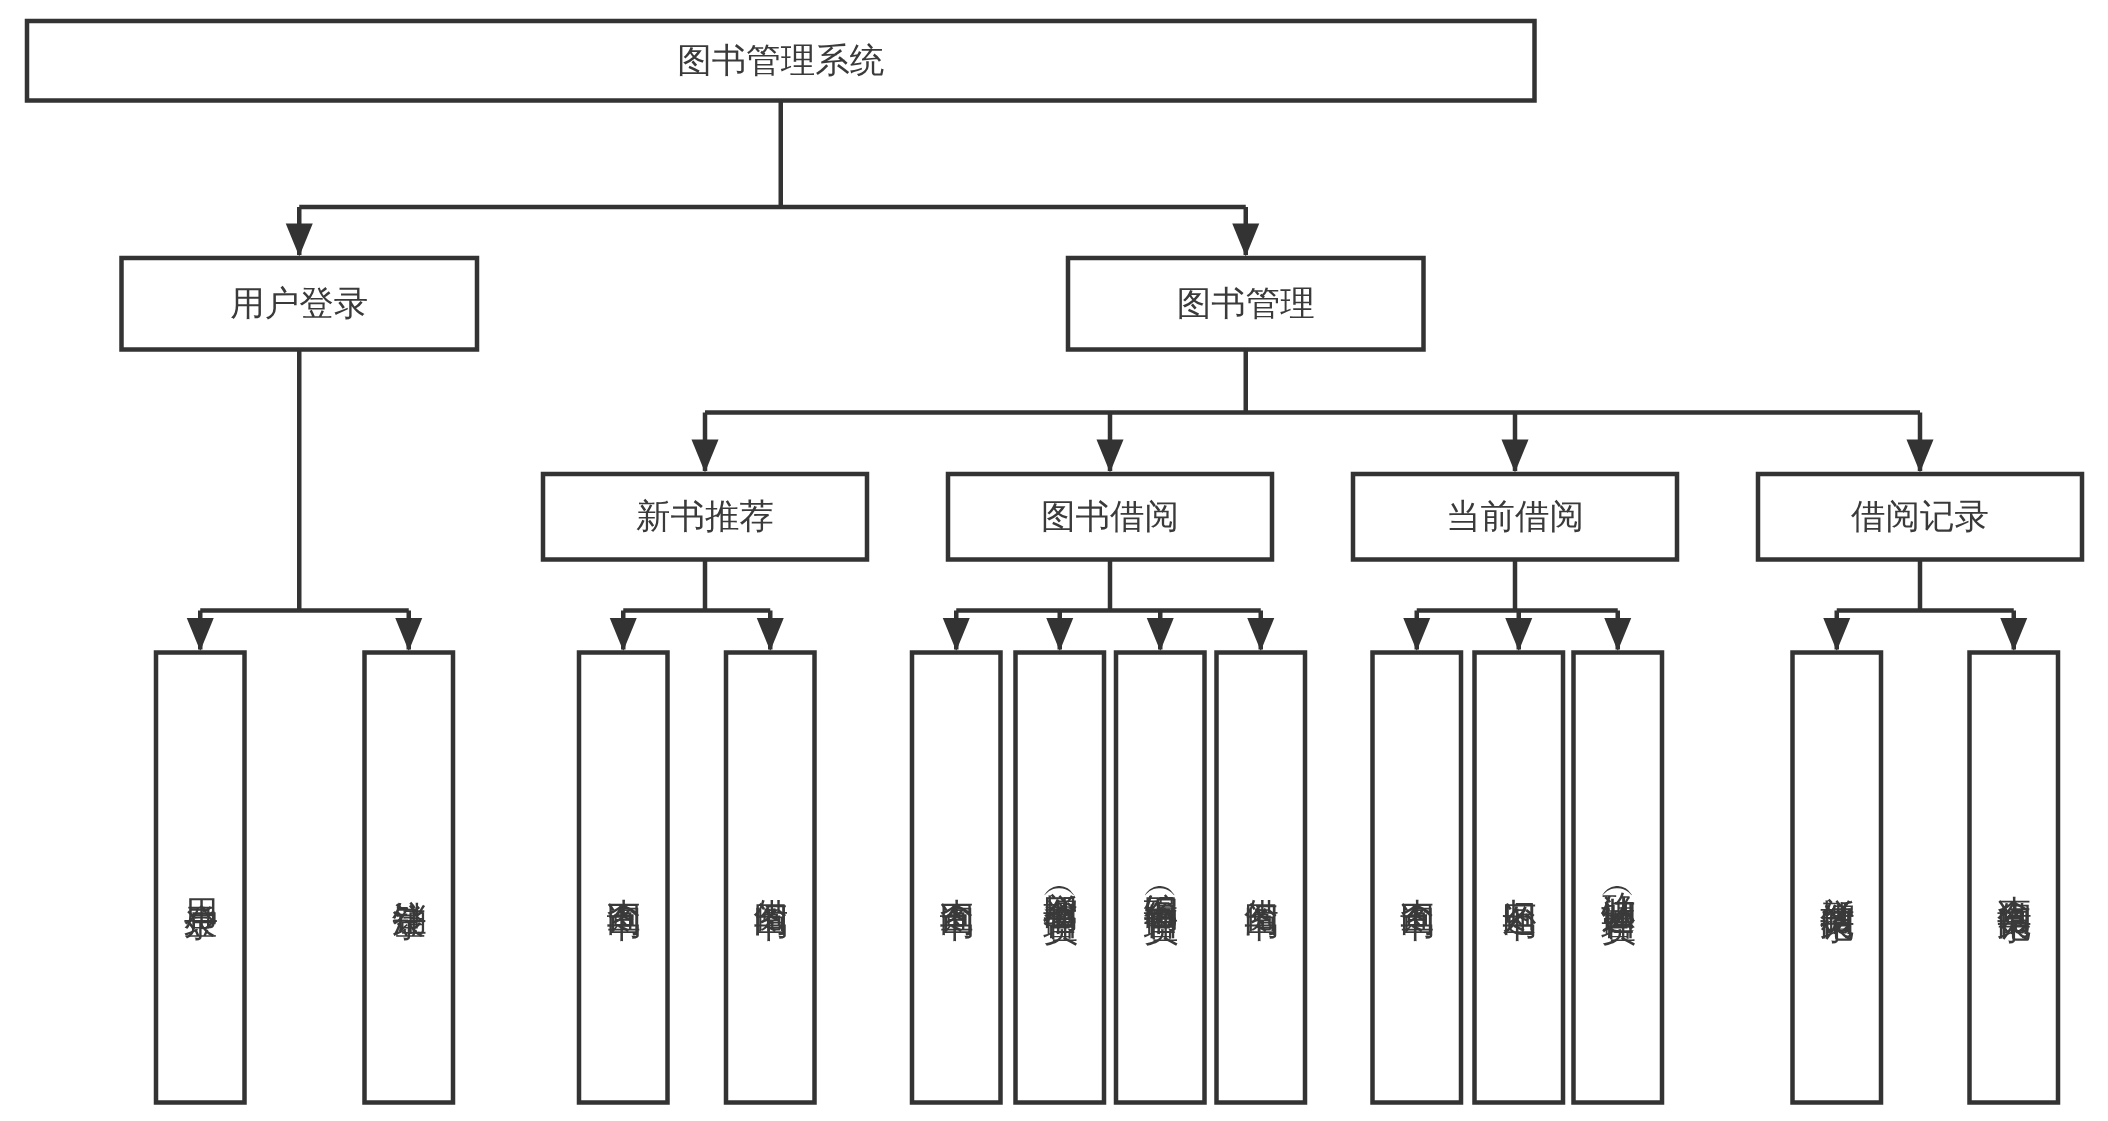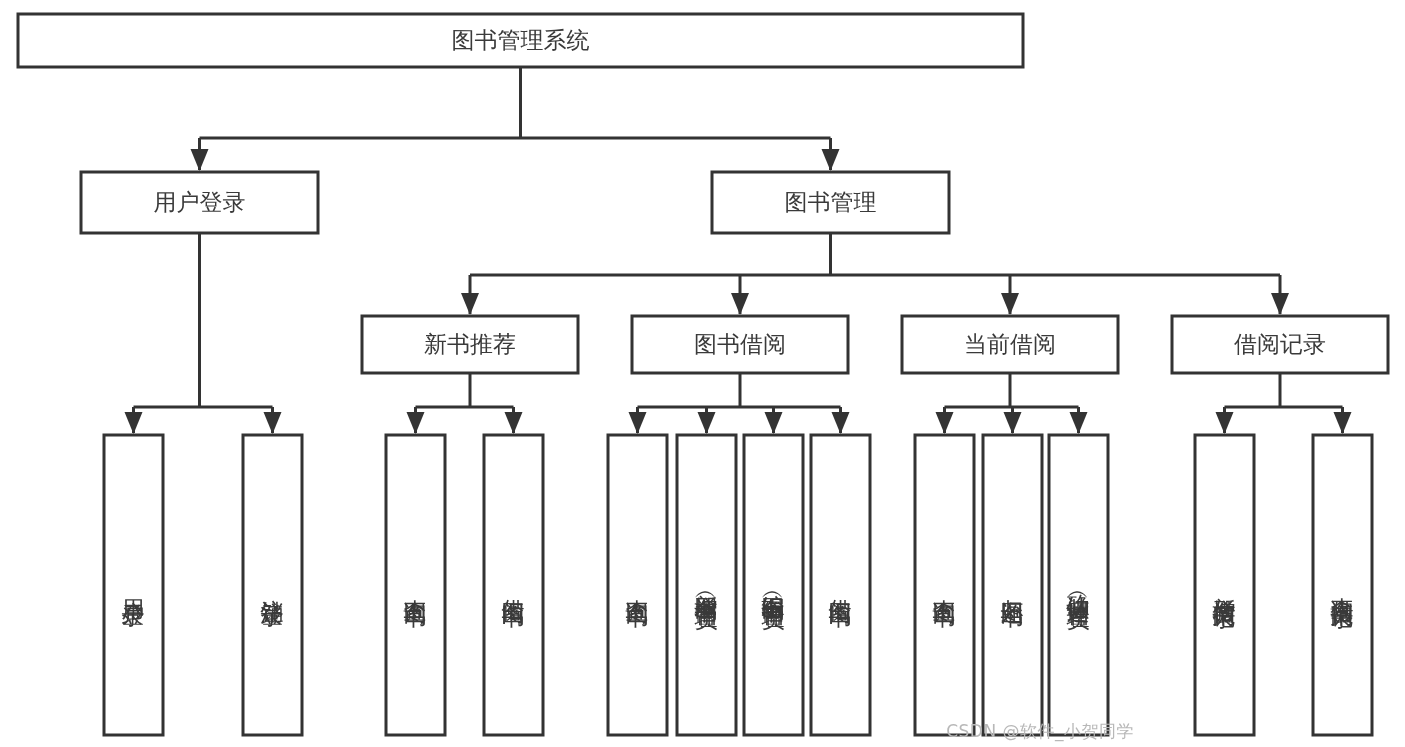--- a/index.html
+++ b/index.html
@@ -187,14 +187,13 @@
       <div class="node-label-v" style="left: 608px; top: 435px; width: 59px; height: 300px;">查询图书</div>
       <div class="node-label-v" style="left: 677px; top: 435px; width: 59px; height: 300px;">新增图书（管理员）</div>
       <div class="node-label-v" style="left: 744px; top: 435px; width: 59px; height: 300px;">编辑图书（管理员）</div>
       <div class="node-label-v" style="left: 811px; top: 435px; width: 59px; height: 300px;">借阅图书</div>
       <div class="node-label-v" style="left: 915px; top: 435px; width: 59px; height: 300px;">查询图书</div>
       <div class="node-label-v" style="left: 983px; top: 435px; width: 59px; height: 300px;">归还图书</div>
       <div class="node-label-v" style="left: 1049px; top: 435px; width: 59px; height: 300px;">确认归还（管理员）</div>
       <div class="node-label-v" style="left: 1195px; top: 435px; width: 59px; height: 300px;">新增借阅记录</div>
       <div class="node-label-v" style="left: 1313px; top: 435px; width: 59px; height: 300px;">查询借阅记录</div>
     </div>
-  <div id="watermark">CSDN @软件_小贺同学</div>
 </div>
 
 </body></html>

